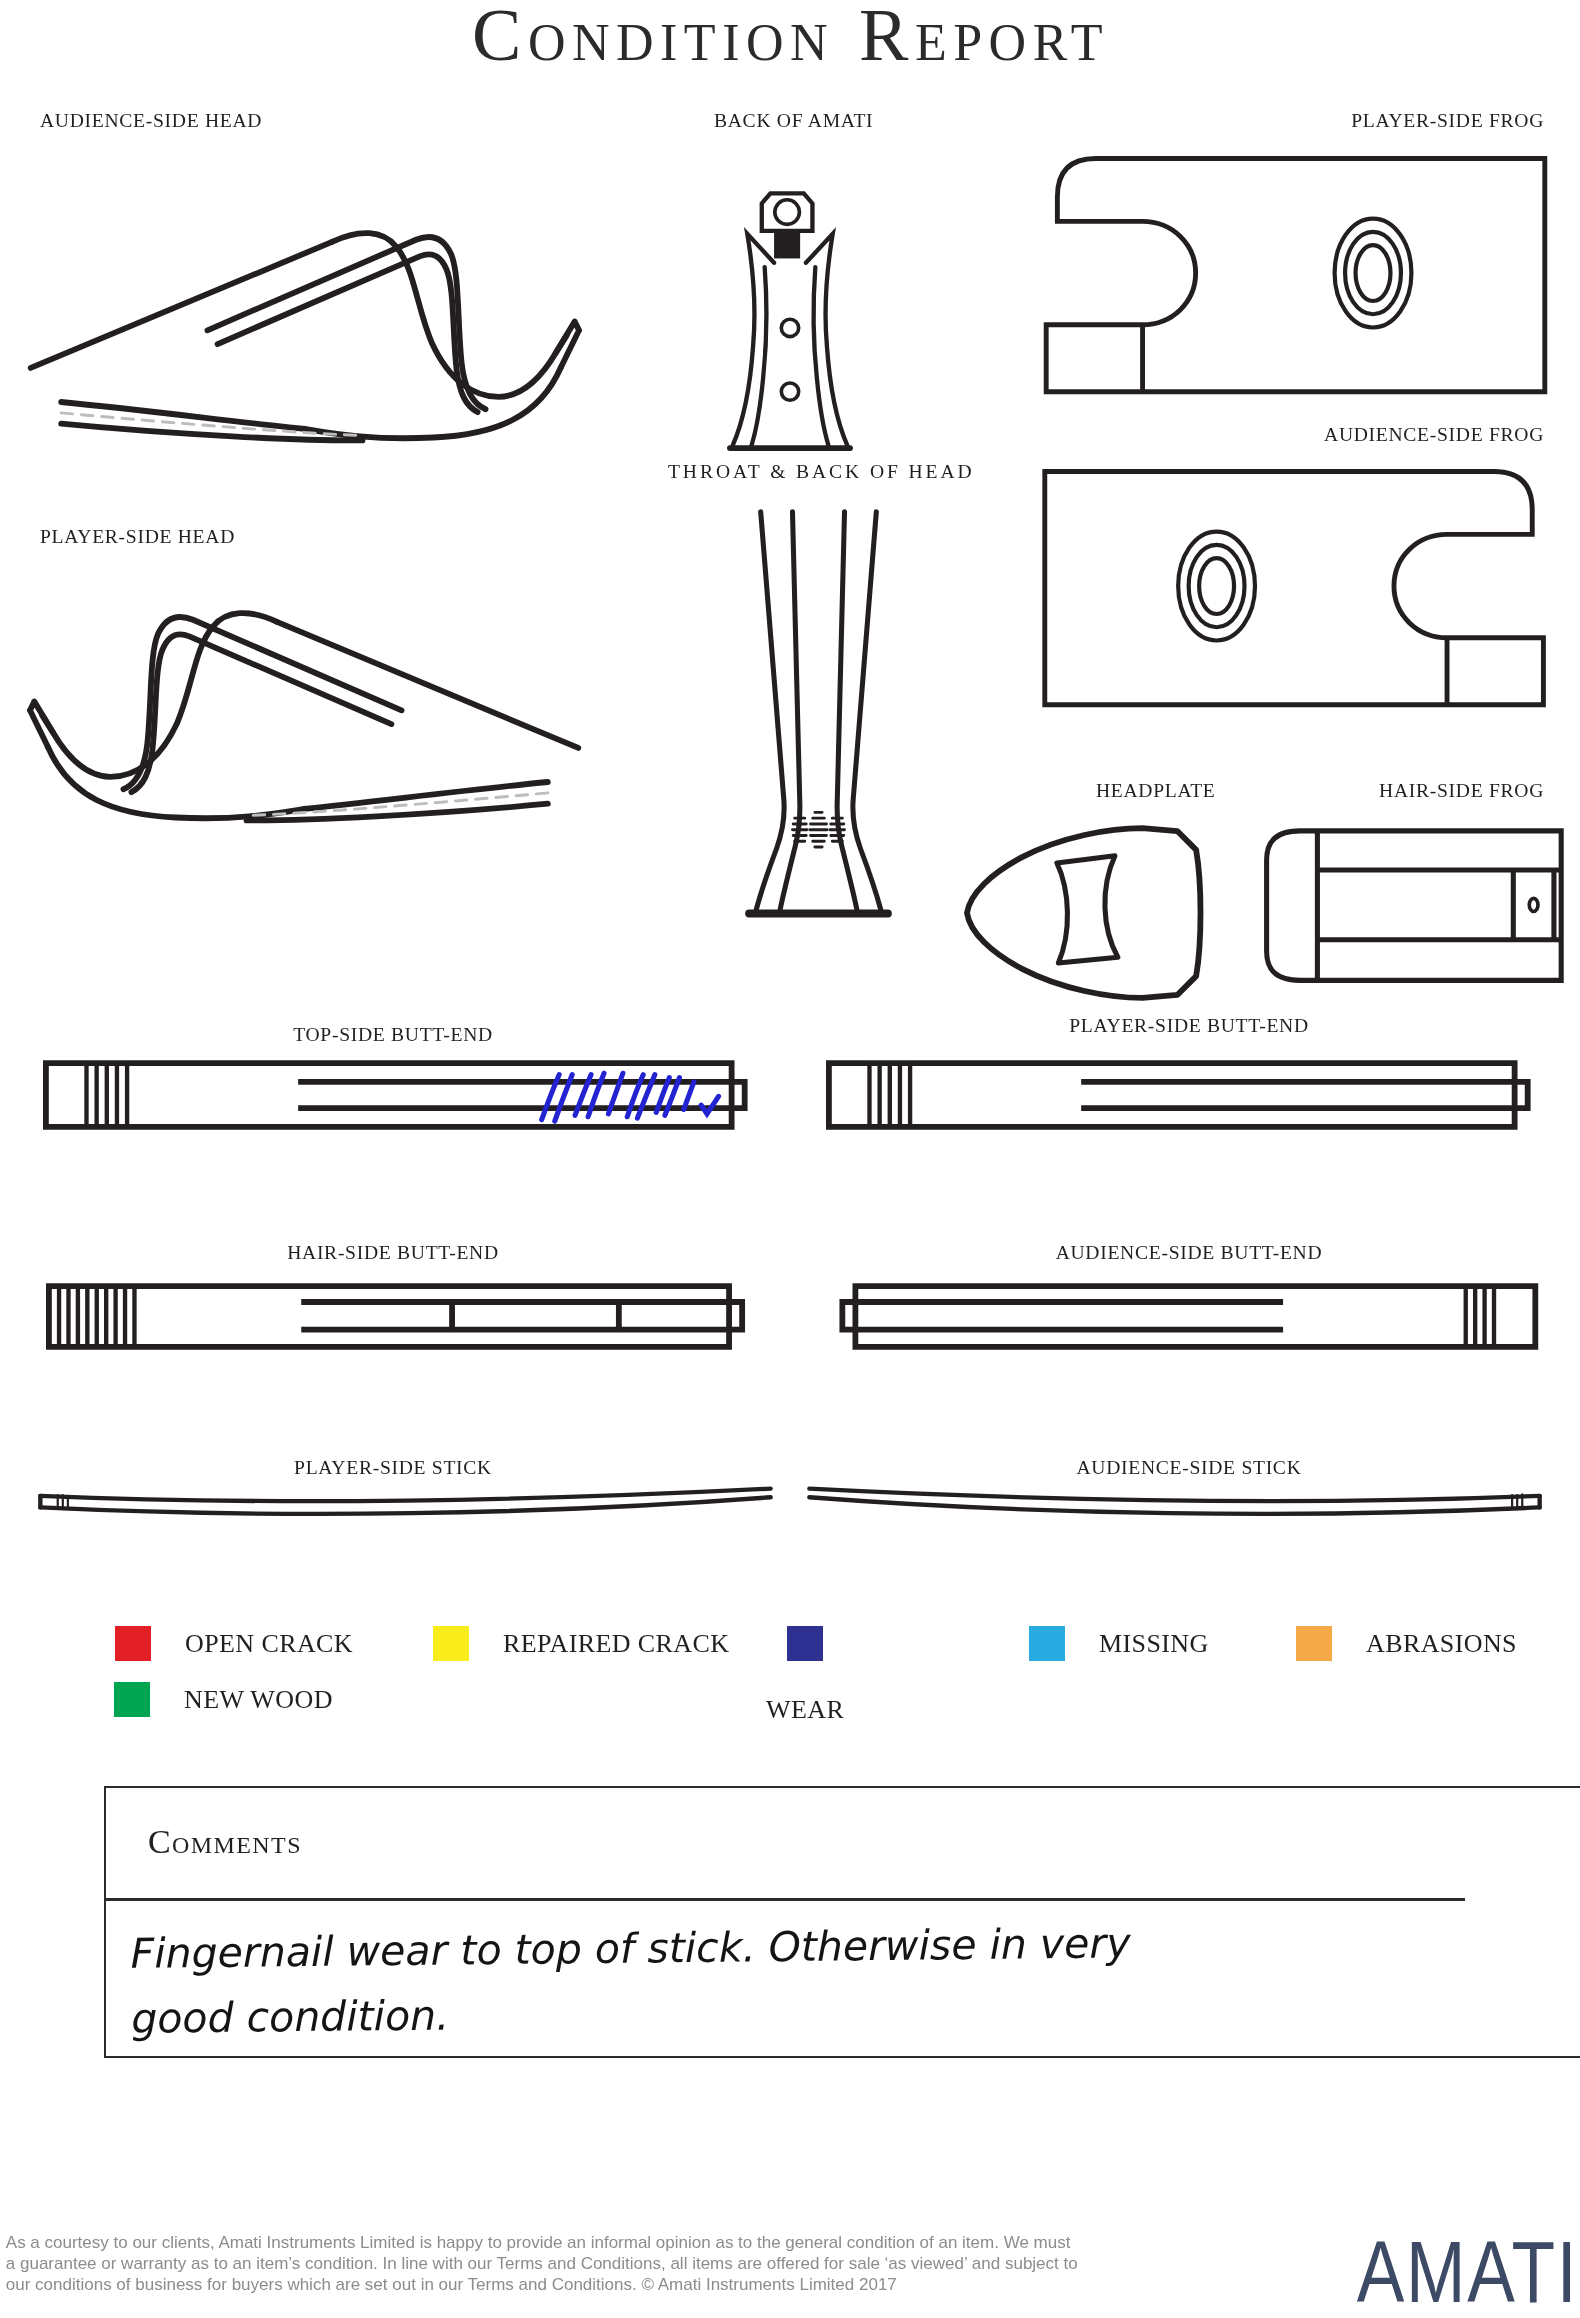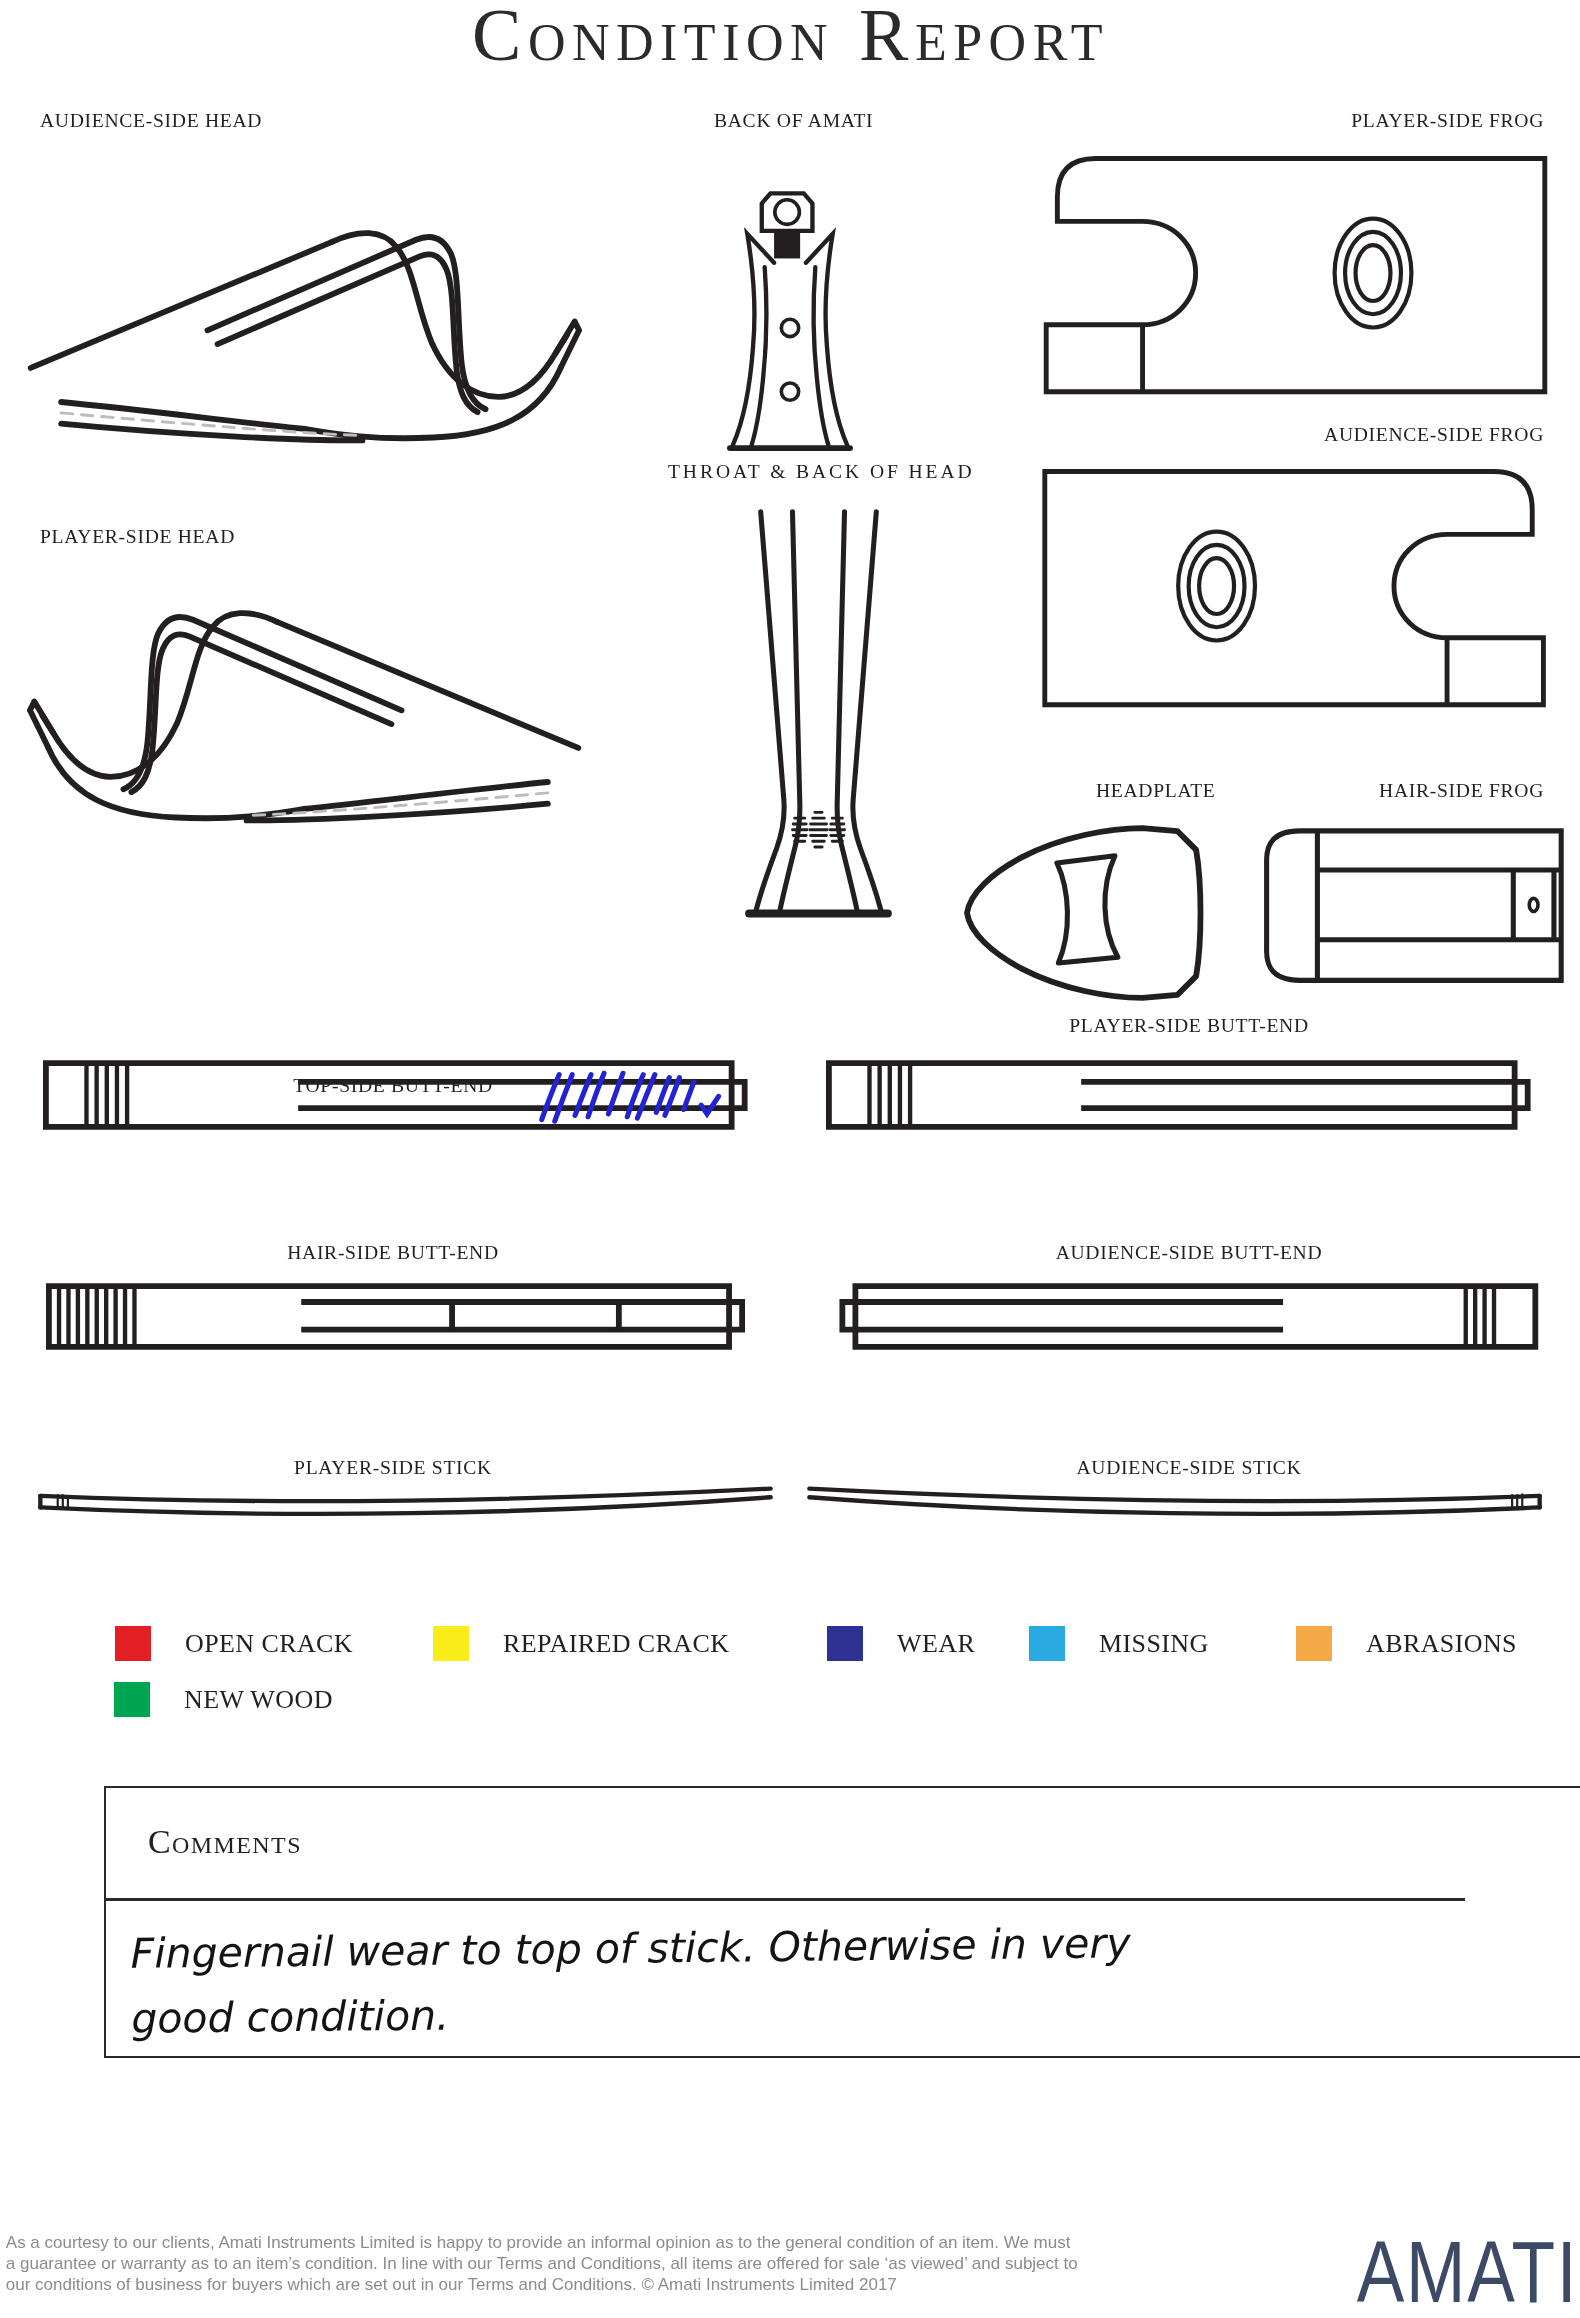--- a/index.html
+++ b/index.html
@@ -37,21 +37,21 @@
   <div class="title">Condition Report</div>
 
   <div class="dlabel" style="left:40px;top:110px;">AUDIENCE-SIDE HEAD</div>
   <div class="dlabel" style="left:714px;top:110px;">BACK OF AMATI</div>
   <div class="dlabel" style="right:37px;top:110px;">PLAYER-SIDE FROG</div>
   <div class="dlabel" style="right:37px;top:424px;">AUDIENCE-SIDE FROG</div>
   <div class="dlabel" style="left:40px;top:526px;">PLAYER-SIDE HEAD</div>
   <div class="dlabel wide" style="left:668px;top:461px;">THROAT &amp; BACK OF HEAD</div>
   <div class="dlabel" style="left:1096px;top:780px;">HEADPLATE</div>
   <div class="dlabel" style="right:37px;top:780px;">HAIR-SIDE FROG</div>
-  <div class="dlabel center" style="left:0;width:786px;top:1075px;text-align:center;">TOP-SIDE BUTT-END</div>
+  <div class="dlabel center" style="left:0;width:786px;top:1024px;text-align:center;">TOP-SIDE BUTT-END</div>
   <div class="dlabel center" style="left:797px;width:784px;top:1015px;">PLAYER-SIDE BUTT-END</div>
   <div class="dlabel center" style="left:0;width:786px;top:1242px;">HAIR-SIDE BUTT-END</div>
   <div class="dlabel center" style="left:797px;width:784px;top:1242px;">AUDIENCE-SIDE BUTT-END</div>
   <div class="dlabel center" style="left:0;width:786px;top:1457px;">PLAYER-SIDE STICK</div>
   <div class="dlabel center" style="left:797px;width:784px;top:1457px;">AUDIENCE-SIDE STICK</div>
 
   <svg style="left:22px;top:149px;" width="565" height="301" viewBox="0 0 780 415" fill="none" stroke="#231f20" stroke-width="8" stroke-linecap="round">
     <path d="M12,302 L428,128"></path>
     <path d="M428,128 C466,110 498,112 516,134 C542,164 544,216 566,268 C590,320 624,342 658,342 C694,341 720,310 737,281 L752,257"></path>
     <path d="M737,281 L763,238 M744,301 L769,250 M763,238 L769,250"></path>
@@ -191,21 +191,21 @@
   </svg>
 
   <div class="legend-item" style="left:115px;top:1626px;">
     <div class="swatch" style="background-color: rgb(227, 31, 38);"></div>
     <span class="legend-label">OPEN CRACK</span>
   </div>
   <div class="legend-item" style="left:433px;top:1626px;">
     <div class="swatch" style="background-color: rgb(248, 236, 27);"></div>
     <span class="legend-label">REPAIRED CRACK</span>
   </div>
-  <div class="legend-item" style="left:827px;top:1626px;">
+  <div class="legend-item" style="left:766px;top:1626px;flex-direction:column;">
     <div class="swatch" style="background-color: rgb(46, 49, 146);"></div>
     <span class="legend-label">WEAR</span>
   </div>
   <div class="legend-item" style="left:1029px;top:1626px;">
     <div class="swatch" style="background-color: rgb(41, 171, 226);"></div>
     <span class="legend-label">MISSING</span>
   </div>
   <div class="legend-item" style="left:1296px;top:1626px;">
     <div class="swatch" style="background-color: rgb(245, 169, 70);"></div>
     <span class="legend-label">ABRASIONS</span>

